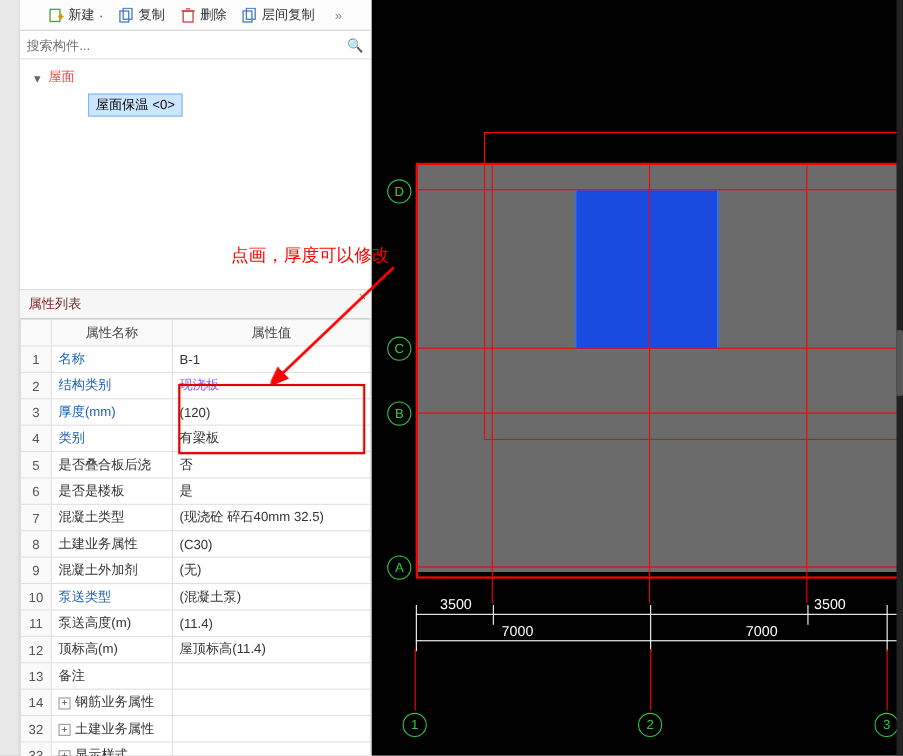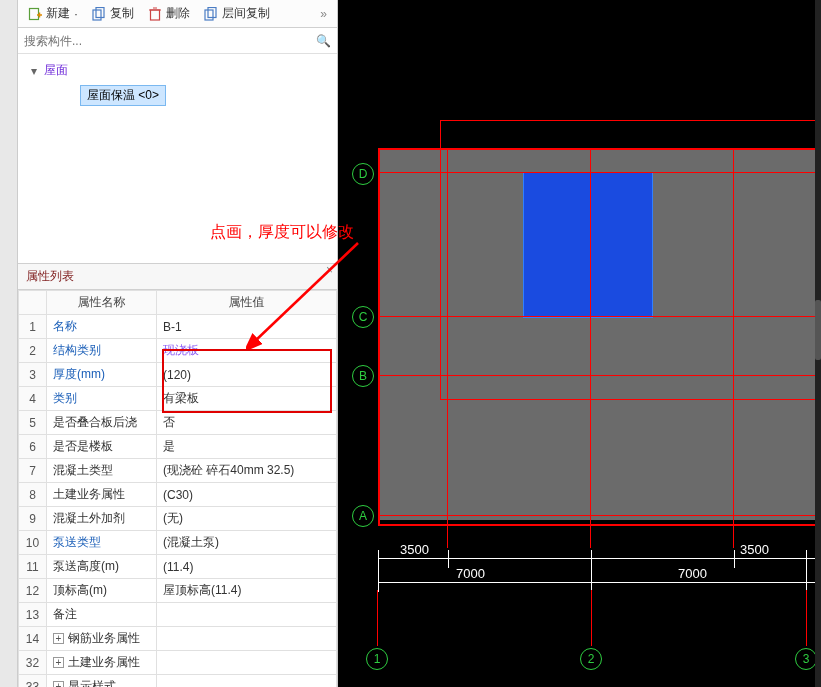--- a/index.html
+++ b/index.html
@@ -1,30 +1,30 @@
 <!DOCTYPE html>
 <html><head>
 <meta charset="utf-8">
 <style>
   *{box-sizing:border-box;margin:0;padding:0;font-family:"Microsoft YaHei",Arial,sans-serif;font-size:12px}
   body{width:821px;height:687px;overflow:hidden;background:#f5f5f5;position:relative}
   .app{display:flex;height:100%}
   .left-strip{width:18px;background:#e8e8e8;border-right:1px solid #ccc}
   .sidebar{width:320px;background:#fff;border-right:1px solid #ccc;display:flex;flex-direction:column;position:relative}
-  .toolbar{display:flex;align-items:center;height:28px;border-bottom:1px solid #d0d0d0;padding:0 4px;gap:2px;background:#fcfcfc}
+  .toolbar{display:flex;align-items:center;height:28px;border-bottom:1px solid #d0d0d0;padding:0 20px;gap:2px;background:#fcfcfc}
   .tool-btn{display:inline-flex;align-items:center;gap:4px;padding:2px 6px;cursor:pointer;color:#333;border-radius:2px}
   .tool-btn .ic{display:inline-flex;width:14px;height:14px;align-items:center;justify-content:center}
   .toolbar .more{margin-left:auto;color:#888;cursor:pointer;padding:2px 6px}
   .search-row{display:flex;align-items:center;height:26px;border-bottom:1px solid #e0e0e0;padding:0 6px;gap:16px}
   .search-row input{flex:1;border:none;outline:none;font-size:12px;color:#666}
   .search-row .srch{color:#999}
   .tree-area{padding:6px 10px;height:210px;border-bottom:1px solid #d0d0d0;overflow:auto}
   .tree-node{display:flex;align-items:center;gap:4px;padding:2px 0;cursor:pointer}
   .tree-caret{color:#666;width:12px;text-align:center}
-  .tree-label{color:#6d28d9}
+  .tree-label{color:#ef4444}
   .tree-child{margin-left:52px;margin-top:4px}
   .sel{background:#cde6ff;border:1px solid #7ab8f0;padding:1px 6px;display:inline-block}
   .panel-close{position:absolute;right:4px;top:263px;color:#888;font-size:12px;cursor:pointer}
   .prop-head{background:#f7f7f7;border-bottom:1px solid #d0d0d0;padding:4px 8px;color:#7f1d1d}
   .prop-table{flex:1;overflow:auto}
   table{width:100%;border-collapse:collapse;table-layout:fixed}
   th,td{border:1px solid #e0e0e0;padding:3px 6px;text-align:left;height:22px;white-space:nowrap;overflow:hidden;text-overflow:ellipsis}
   th{background:#fafafa;font-weight:normal;color:#444;text-align:center}
   col.cidx{width:28px}
   col.cname{width:110px}

